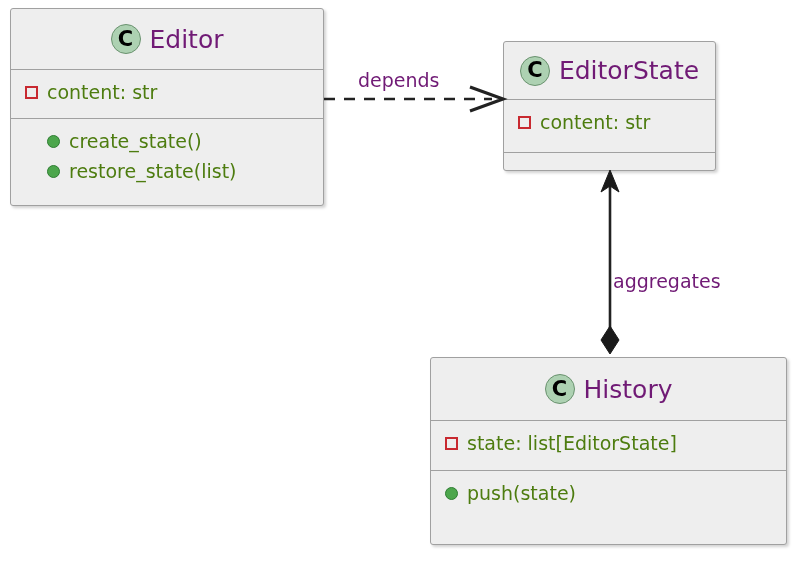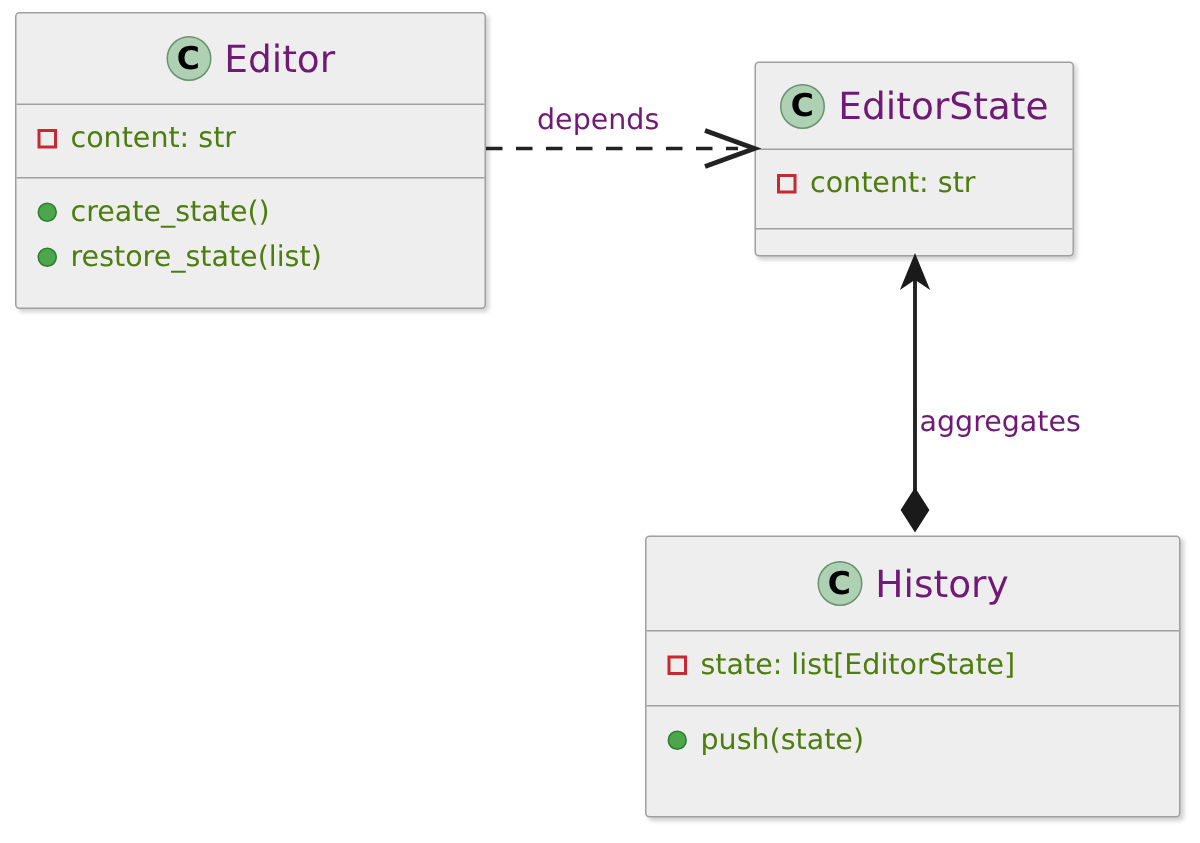--- a/index.html
+++ b/index.html
@@ -125,21 +125,21 @@
     <div class="compartment header" style="height:60px;">
       <span class="c-badge">C</span>
       <span class="class-name">Editor</span>
     </div>
     <div class="compartment member-list" style="height:49px;">
       <div class="member">
         <span class="marker-field"></span>
         <span class="member-text">content: str</span>
       </div>
     </div>
-    <div class="compartment member-list" style="height:104px;">
+    <div class="compartment member-list" style="height:104px;padding-left:22px;">
       <div class="member">
         <span class="marker-method"></span>
         <span class="member-text">create_state()</span>
       </div>
       <div class="member">
         <span class="marker-method"></span>
         <span class="member-text">restore_state(list)</span>
       </div>
     </div>
   </div>

